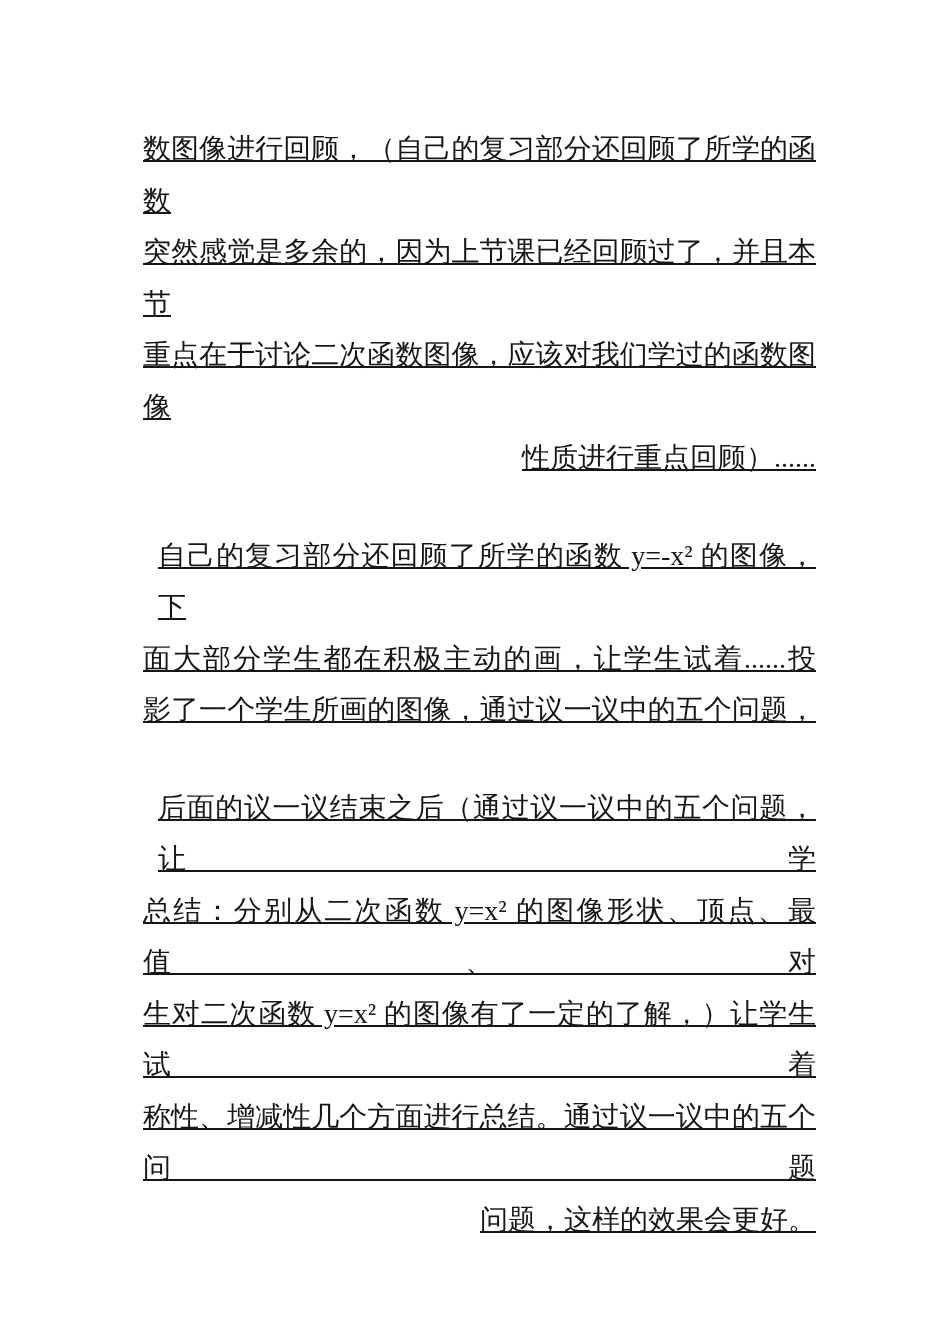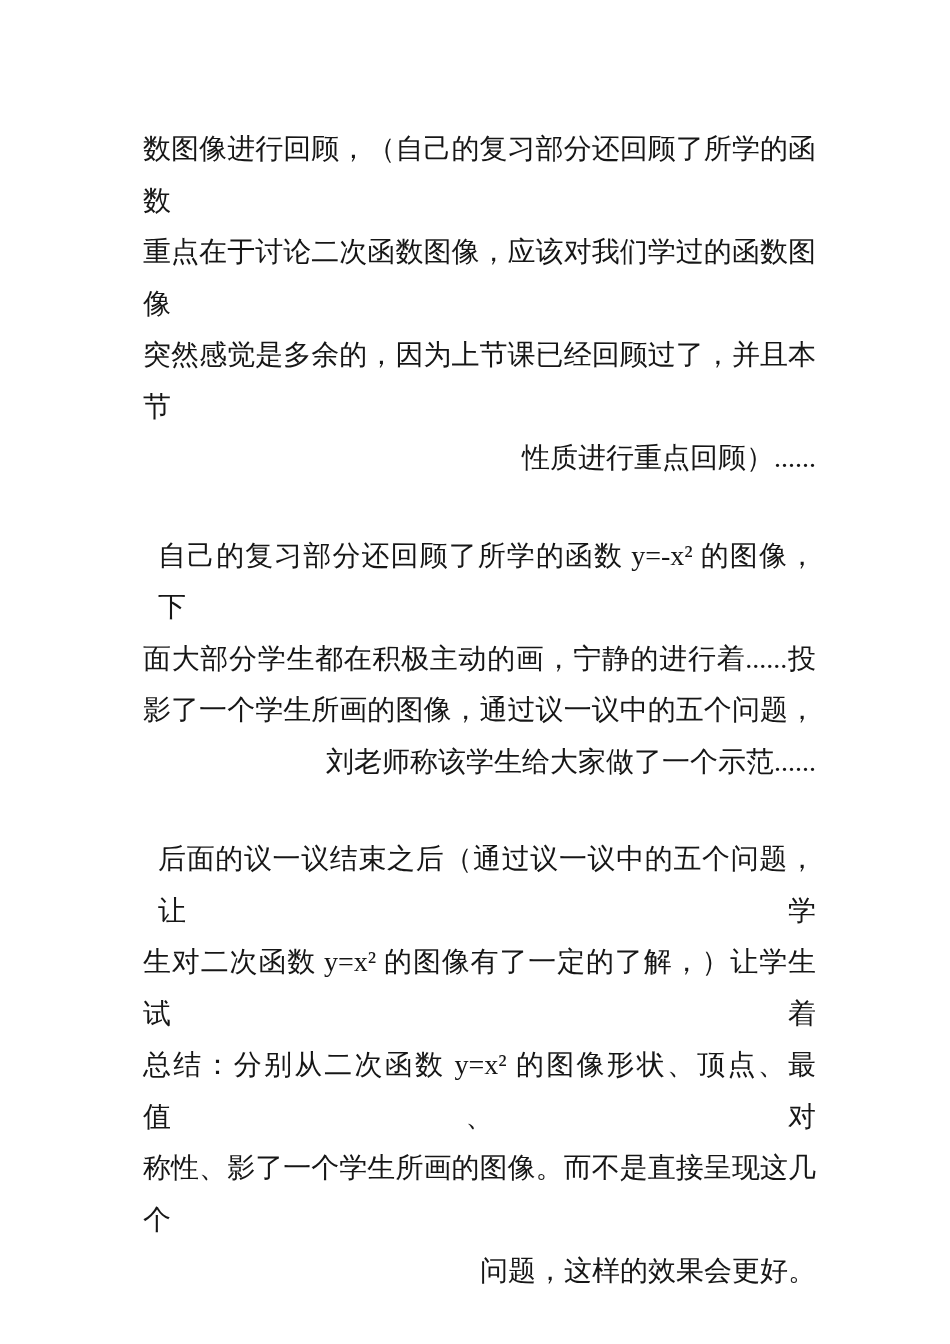--- a/index.html
+++ b/index.html
@@ -19,20 +19,21 @@
     left: 143px;
     top: 123px;
     width: 673px;
     color: #161616;
     font-size: 28px;
     line-height: 51.5px;
   }
   .paragraph {
     margin: 0 0 46px 0;
     padding: 0;
+    text-decoration: underline;
   }
   .paragraph:last-child {
     margin-bottom: 0;
   }
   .line {
     text-align: right;
     white-space: nowrap;
   }
   .line.j {
     white-space: normal;
@@ -43,33 +44,32 @@
     padding-left: 15px;
   }
 </style>
 </head>
 <body>
 
 <div class="doc-page">
 
   <p class="paragraph">
     <span class="line j" style="display:block">数图像进行回顾，（自己的复习部分还回顾了所学的函数</span>
+    <span class="line j" style="display:block">突然感觉是多余的，因为上节课已经回顾过了，并且本节</span>
     <span class="line j" style="display:block">重点在于讨论二次函数图像，应该对我们学过的函数图像</span>
-    <span class="line j" style="display:block">突然感觉是多余的，因为上节课已经回顾过了，并且本节</span>
     <span class="line" style="display:block">性质进行重点回顾）......</span>
   </p>
 
   <p class="paragraph">
     <span class="line j indent" style="display:block">自己的复习部分还回顾了所学的函数 y=-x² 的图像，下</span>
-    <span class="line j" style="display:block">面大部分学生都在积极主动的画，宁静的进行着......投</span>
+    <span class="line j" style="display:block">面大部分学生都在积极主动的画，让学生试着......投</span>
     <span class="line j" style="display:block">影了一个学生所画的图像，通过议一议中的五个问题，</span>
-    <span class="line" style="display:block">刘老师称该学生给大家做了一个示范......</span>
   </p>
 
   <p class="paragraph">
     <span class="line j indent" style="display:block">后面的议一议结束之后（通过议一议中的五个问题，让学</span>
+    <span class="line j" style="display:block">总结：分别从二次函数 y=x² 的图像形状、顶点、最值、对</span>
     <span class="line j" style="display:block">生对二次函数 y=x² 的图像有了一定的了解，）让学生试着</span>
-    <span class="line j" style="display:block">总结：分别从二次函数 y=x² 的图像形状、顶点、最值、对</span>
-    <span class="line j" style="display:block">称性、影了一个学生所画的图像。而不是直接呈现这几个</span>
+    <span class="line j" style="display:block">称性、增减性几个方面进行总结。通过议一议中的五个问题</span>
     <span class="line" style="display:block">问题，这样的效果会更好。</span>
   </p>
 
 </div>
 
 </body></html>

